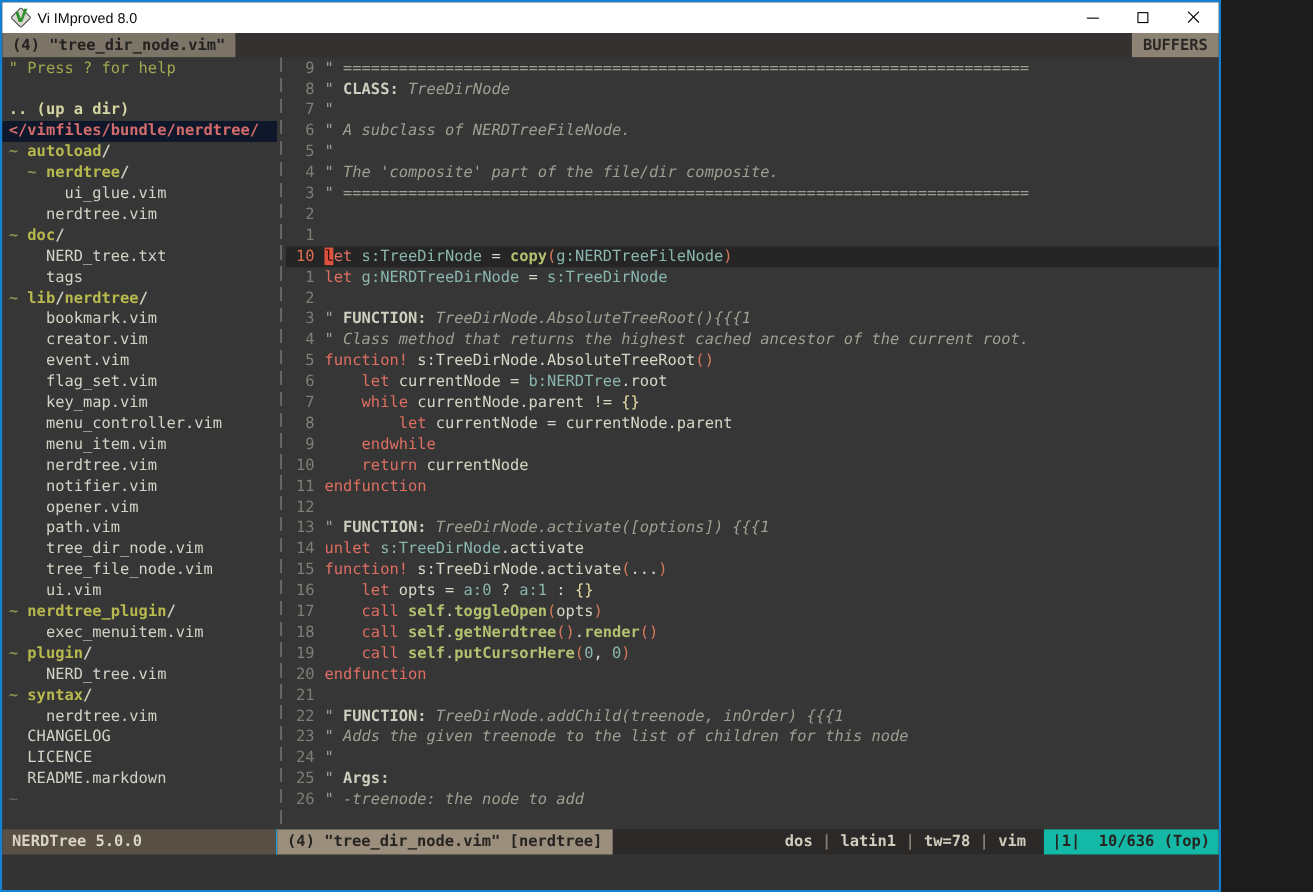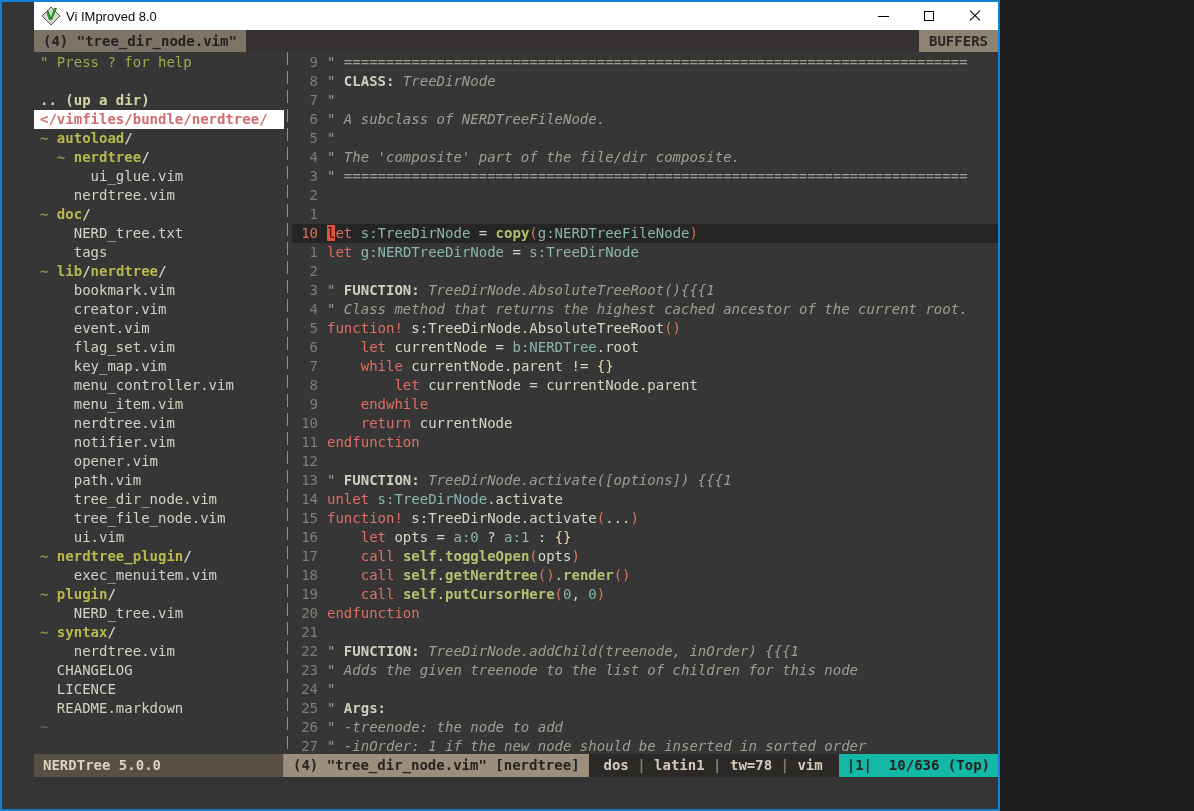--- a/index.html
+++ b/index.html
@@ -1,24 +1,23 @@
 <!DOCTYPE html>
 <html><head>
 <meta charset="utf-8">
 <style>
   * { margin:0; padding:0; box-sizing:border-box; }
   html,body { background:#1c1c1c; }
   .window {
-    width:1000px; height:811px;
+    width:1110px; height:811px;
     border:2px solid #1480d2;
     background:#363636;
     display:flex; flex-direction:column;
     font-family:"DejaVu Sans Mono", monospace;
     overflow:hidden;
-    padding-left:32px;
   }
   
   .titlebar {
     height:28px; background:#ffffff; color:#0b0b0b;
     display:flex; align-items:center;
     font-family:"Liberation Sans", sans-serif; font-size:13px;
     flex-shrink:0;
   }
   .vim-icon { width:18px; height:18px; margin:0 6px 0 8px; flex-shrink:0; }
   .win-controls { margin-left:auto; display:flex; height:100%; }
@@ -47,21 +46,21 @@
   .main { flex:1; display:flex; overflow:hidden; }
   .tree { width:250px; overflow:hidden; padding-top:1px; }
   .vsep { width:8px; position:relative; flex-shrink:0; }
   .vsep::after {
     content:""; position:absolute; left:3px; top:0; bottom:0; width:1px;
     background:repeating-linear-gradient(to bottom,#8f8f85 0 13px,#363636 13px 19px);
   }
   .editor { flex:1; overflow:hidden; padding-top:1px; }
   .row { height:19px; line-height:19px; font-size:14px; white-space:pre; display:flex; }
   .tree .row { padding-left:6px; display:block; }
-  .row.treecur { background:#ffffff; }
+  .row.treecur { background:#0f172a; }
   .row.curline { background:#252525; }
   .lnum { width:26px; text-align:right; color:#7e7e76; flex-shrink:0; margin-right:9px; }
   .lnum.curnum { color:#df7050; }
   
   .kw    { color:#df6e62; }
   .var   { color:#8ab6ae; }
   .fn    { color:#b4c070; font-weight:bold; }
   .par   { color:#d4795b; }
   .brace { color:#e9daa2; }
   .txt   { color:#d6d6c6; }
@@ -196,21 +195,20 @@
         <div class="row"><span class="lnum">17</span><span><span class="txt">    </span><span class="kw">call</span><span class="txt"> </span><span class="fn">self</span><span class="txt">.</span><span class="fn">toggleOpen</span><span class="par">(</span><span class="txt">opts</span><span class="par">)</span></span></div>
         <div class="row"><span class="lnum">18</span><span><span class="txt">    </span><span class="kw">call</span><span class="txt"> </span><span class="fn">self</span><span class="txt">.</span><span class="fn">getNerdtree</span><span class="par">()</span><span class="txt">.</span><span class="fn">render</span><span class="par">()</span></span></div>
         <div class="row"><span class="lnum">19</span><span><span class="txt">    </span><span class="kw">call</span><span class="txt"> </span><span class="fn">self</span><span class="txt">.</span><span class="fn">putCursorHere</span><span class="par">(</span><span class="var">0</span><span class="txt">, </span><span class="var">0</span><span class="par">)</span></span></div>
         <div class="row"><span class="lnum">20</span><span><span class="kw">endfunction</span></span></div>
         <div class="row"><span class="lnum">21</span><span></span></div>
         <div class="row"><span class="lnum">22</span><span><span class="cmt">" </span><span class="cmtb">FUNCTION:</span><span class="cmt"> TreeDirNode.addChild(treenode, inOrder) {{{1</span></span></div>
         <div class="row"><span class="lnum">23</span><span><span class="cmt">" Adds the given treenode to the list of children for this node</span></span></div>
         <div class="row"><span class="lnum">24</span><span><span class="cmt">"</span></span></div>
         <div class="row"><span class="lnum">25</span><span><span class="cmt">" </span><span class="cmtb">Args:</span></span></div>
         <div class="row"><span class="lnum">26</span><span><span class="cmt">" -treenode: the node to add</span></span></div>
-        <div class="row"><span class="lnum">27</span><span><span class="cmt">" -inOrder: 1 if the new node should be inserted in sorted order</span></span></div>
       </div>
   </div>
 
   <div class="statusbar">
     <div class="sb-tree">NERDTree 5.0.0</div>
     <div class="sb-main">
       <div class="sb-chip">(4) "tree_dir_node.vim" [nerdtree]</div>
       <div class="sb-fill"></div>
       <div class="sb-info" id="sb-info"><span class="t">dos</span><span class="p"> | </span><span class="t">latin1</span><span class="p"> | </span><span class="t">tw=78</span><span class="p"> | </span><span class="t">vim</span></div>
       <div class="sb-ruler">|1|  10/636 (Top)</div>

